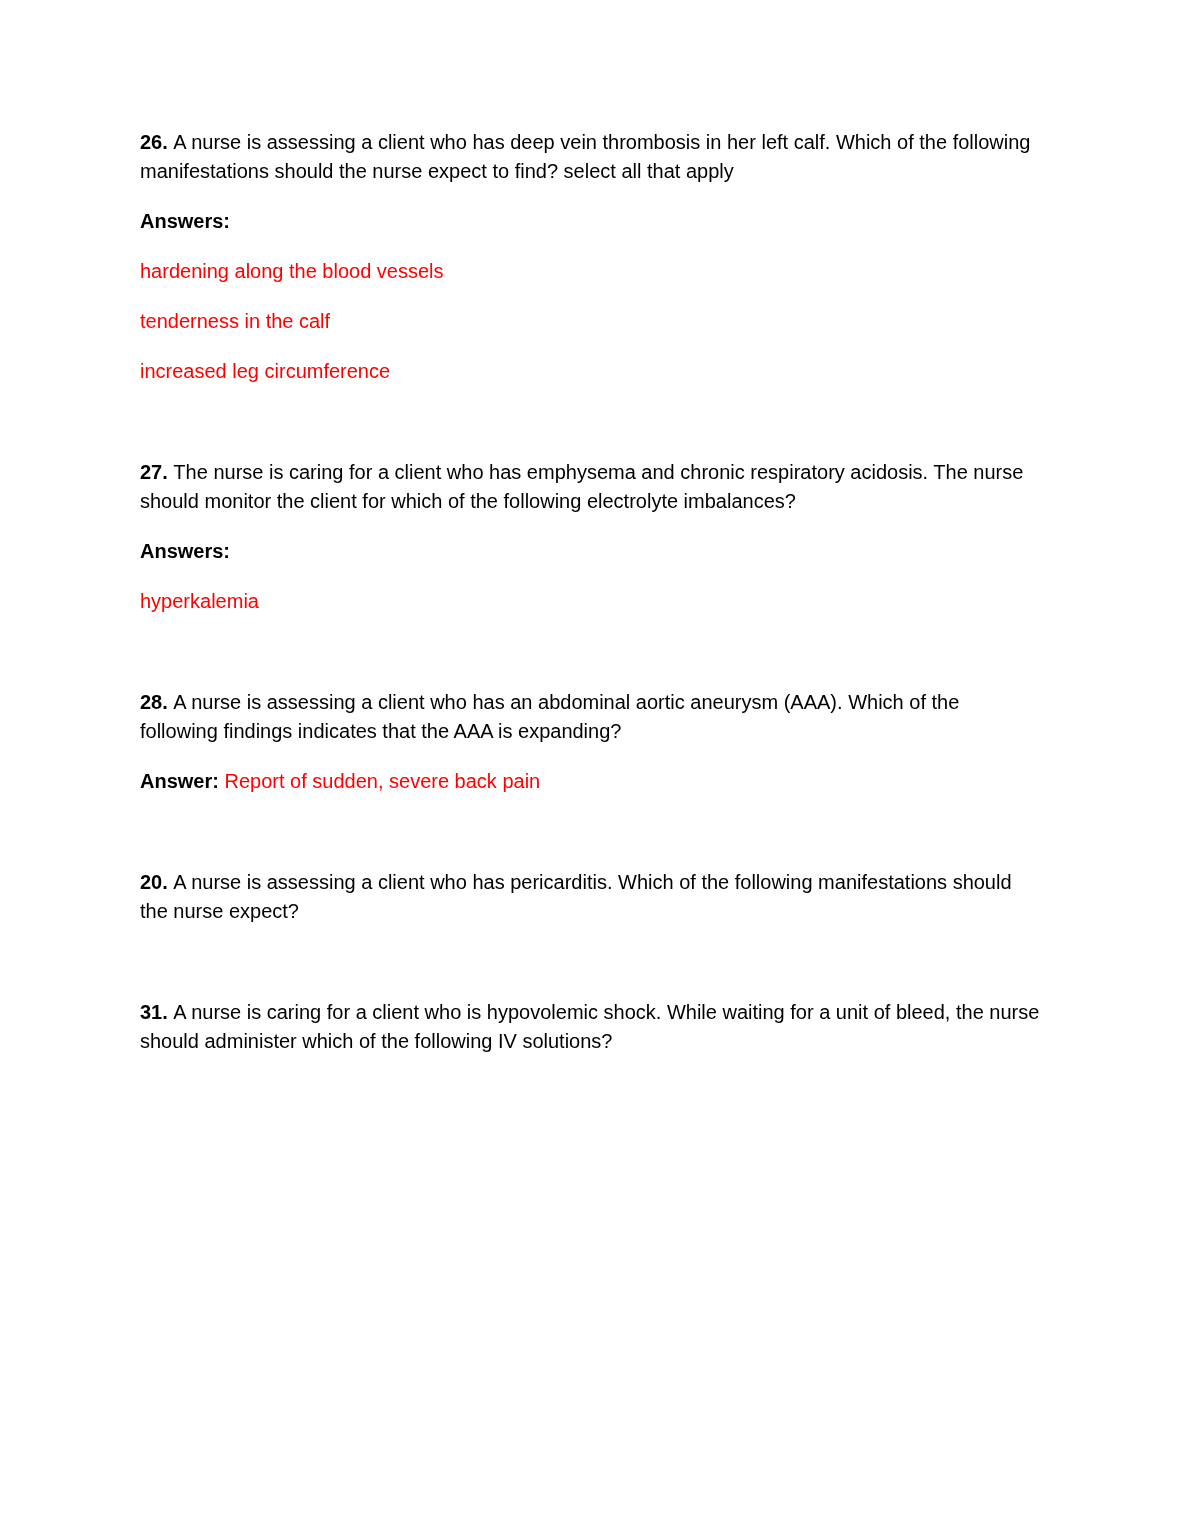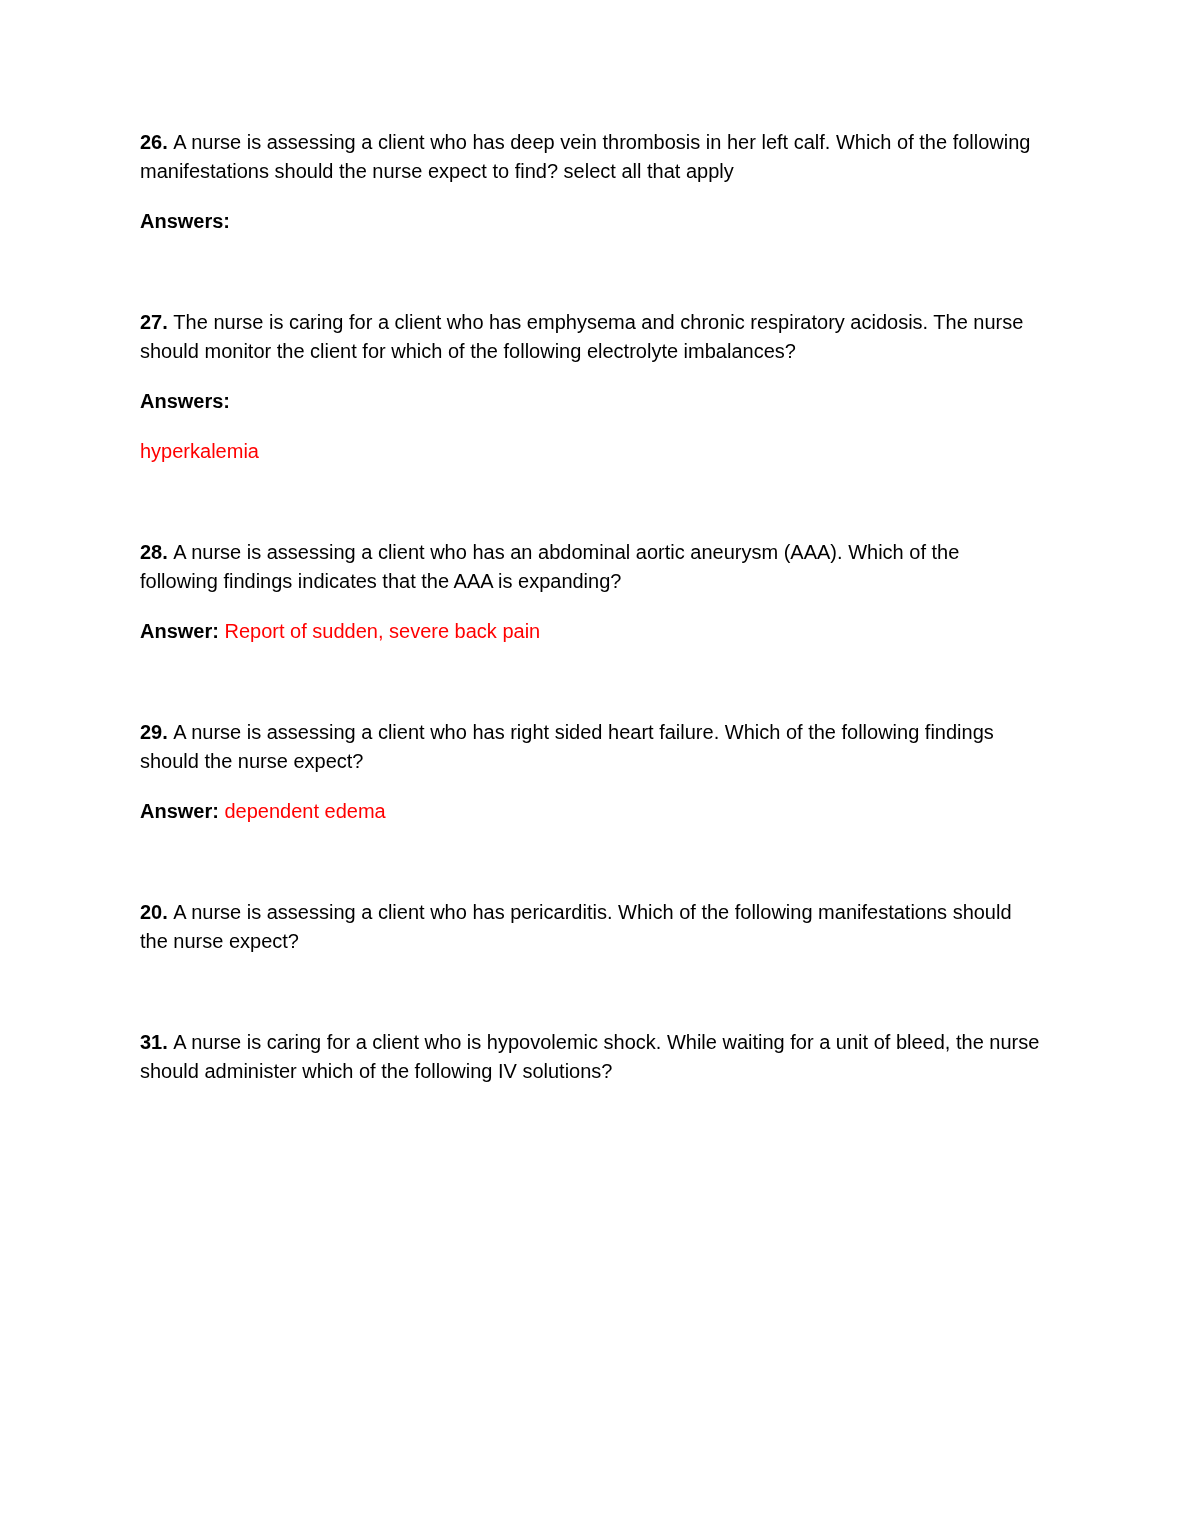--- a/index.html
+++ b/index.html
@@ -36,37 +36,36 @@
   }
 </style>
 </head>
 <body style="background: rgb(255, 255, 255);">
 
 <div class="page">
   <div id="questions">
   <section class="question-block">
     <p class="q-para"><span class="q-num">26. </span><span class="q-text">A nurse is assessing a client who has deep vein thrombosis in her left calf. Which of the following manifestations should the nurse expect to find? select all that apply</span></p>
     <p class="ans-para"><span class="ans-label">Answers:</span></p>
+  <p class="ans-line red">hardening along the blood vessels</p>
+        <p class="ans-line red">tenderness in the calf</p>
+        <p class="ans-line red">increased leg circumference</p>
       </section>
 
   <section class="question-block">
     <p class="q-para"><span class="q-num">27. </span><span class="q-text">The nurse is caring for a client who has emphysema and chronic respiratory acidosis. The nurse should monitor the client for which of the following electrolyte imbalances?</span></p>
     <p class="ans-para"><span class="ans-label">Answers:</span></p>
   <p class="ans-line red">hyperkalemia</p>
       </section>
 
   <section class="question-block">
     <p class="q-para"><span class="q-num">28. </span><span class="q-text">A nurse is assessing a client who has an abdominal aortic aneurysm (AAA). Which of the following findings indicates that the AAA is expanding?</span></p>
     <p class="ans-para"><span class="ans-label">Answer:</span><span class="ans-inline red"> Report of sudden, severe back pain</span></p>
   </section>
 
-  <section class="question-block">
-    <p class="q-para"><span class="q-num">29. </span><span class="q-text">A nurse is assessing a client who has right sided heart failure. Which of the following findings should the nurse expect?</span></p>
-    <p class="ans-para"><span class="ans-label">Answer:</span><span class="ans-inline red"> dependent edema</span></p>
-  </section>
 
   <section class="question-block">
     <p class="q-para"><span class="q-num">20. </span><span class="q-text">A nurse is assessing a client who has pericarditis. Which of the following manifestations should the nurse expect?</span></p>
   </section>
 
   <section class="question-block">
     <p class="q-para"><span class="q-num">31. </span><span class="q-text">A nurse is caring for a client who is hypovolemic shock. While waiting for a unit of bleed, the nurse should administer which of the following IV solutions?</span></p>
 
   </section>
 </div>

